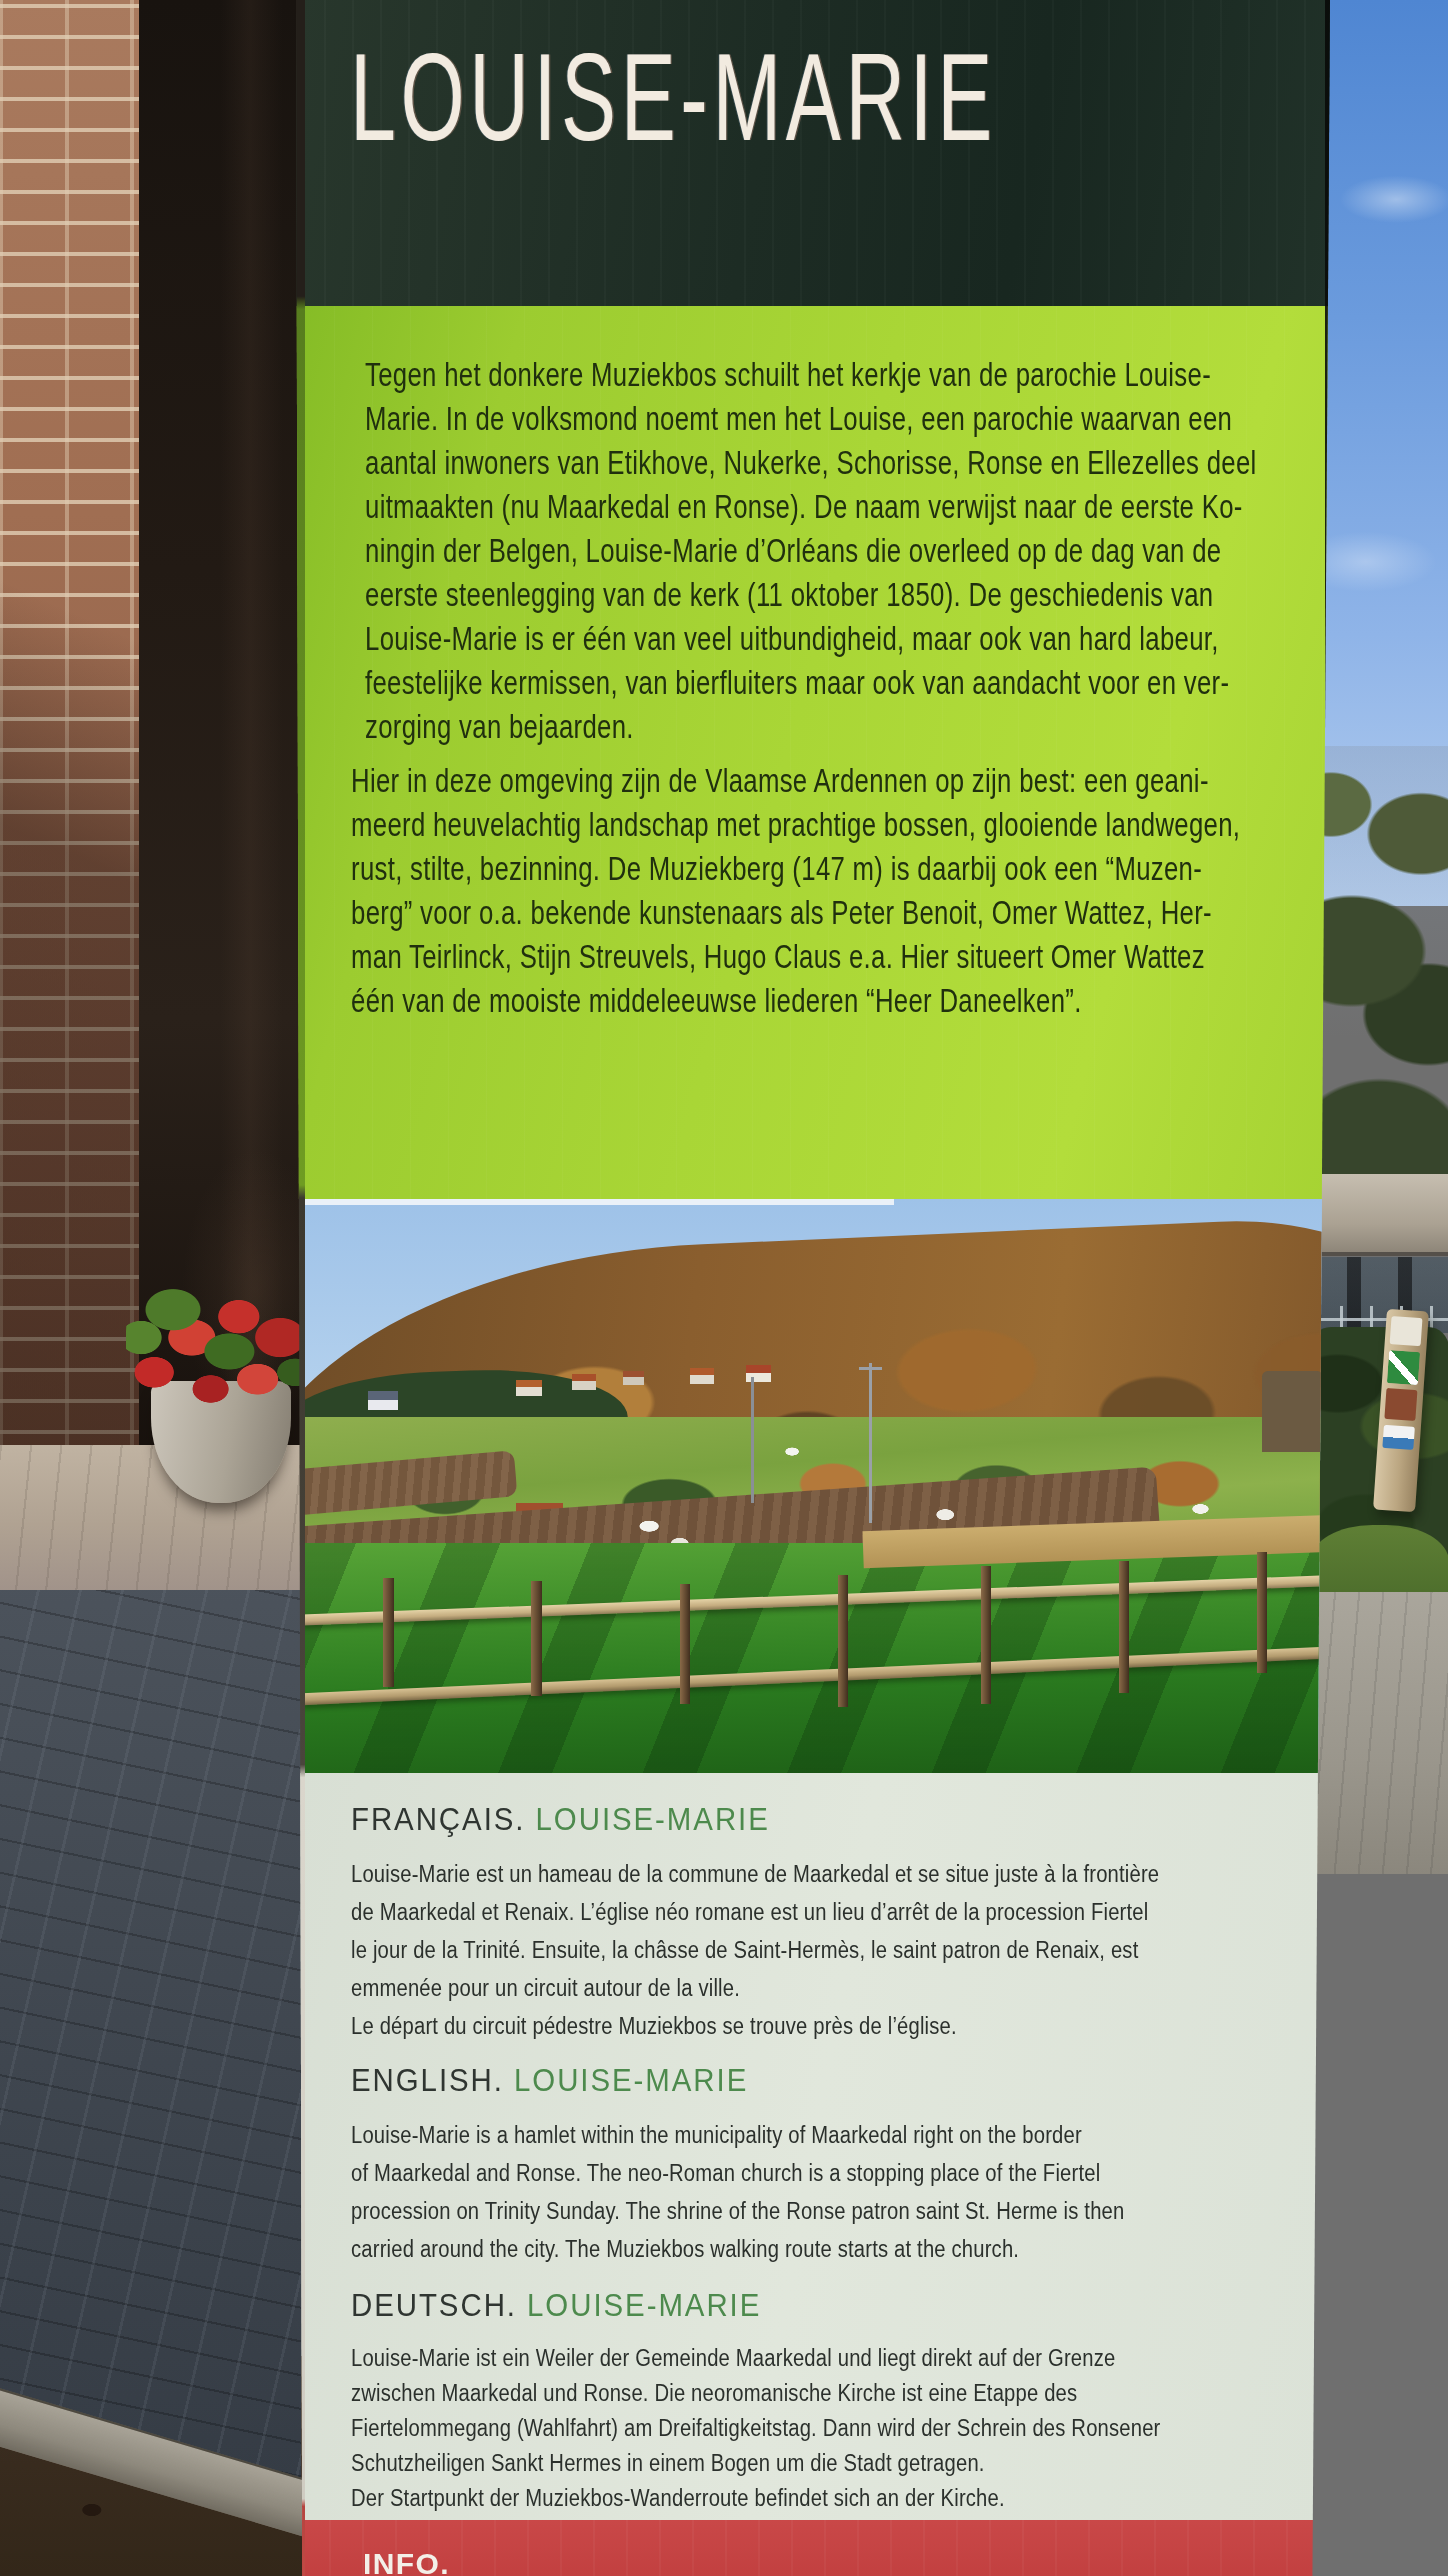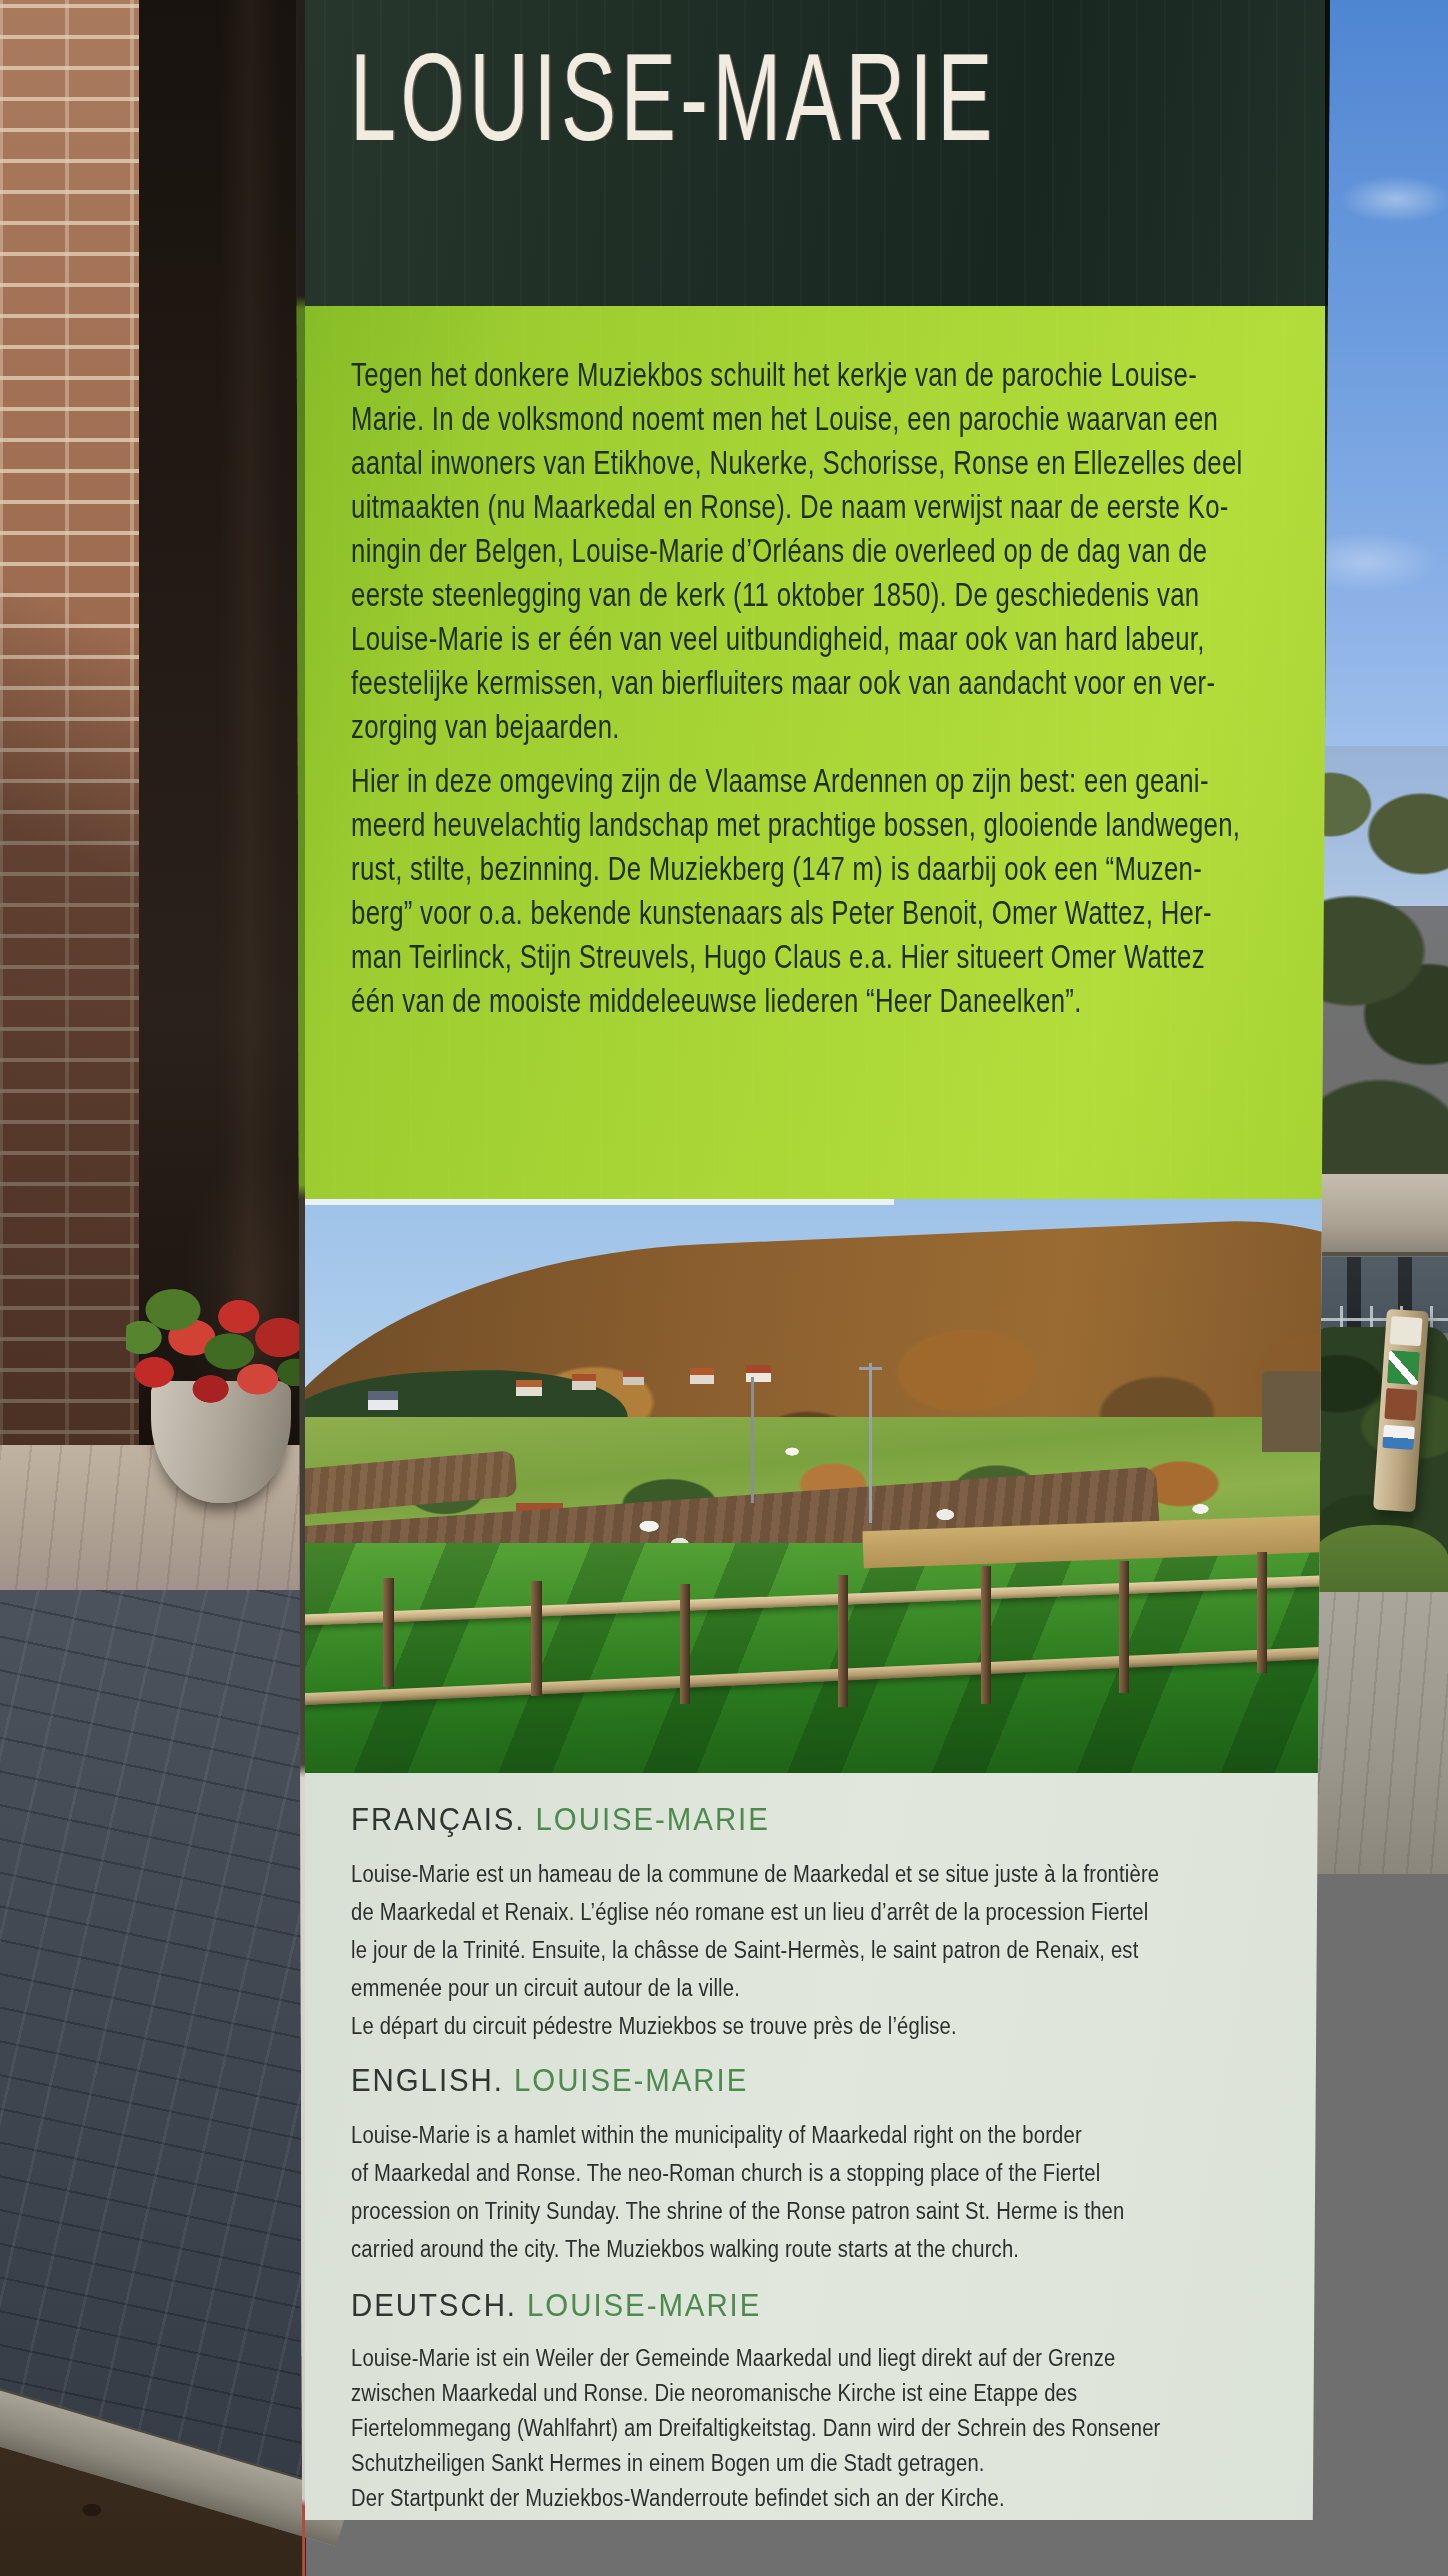--- a/index.html
+++ b/index.html
@@ -128,21 +128,21 @@
     letter-spacing:7px;color:#f2ebe0;white-space:nowrap;transform:scaleX(.66);transform-origin:left top;
     text-shadow:2.1px 0 0.7px rgba(225,160,140,.30), -1.4px 0 0.7px rgba(120,160,200,.22);}
 
   .panel-green{left:0;top:306px;width:100%;height:893px;
     background:
       repeating-linear-gradient(90deg, rgba(255,255,255,.03) 0 1.4px, rgba(0,0,0,0) 1.4px 38px),
       linear-gradient(105deg,#85bc26 0%,#9ccc30 18%,#a9d636 48%,#b3dd3b 78%,#a6d333 100%);}
   .gp{position:absolute;left:55px;right:28px;}
   .gp .tline{font-size:33px;line-height:44px;font-weight:500;color:#20300e;white-space:nowrap;
     transform:scaleX(.78);transform-origin:left top;letter-spacing:0.4px;}
-  .gp1{top:47px;} .gp2{top:453px;} .gp3{top:716px;}
+  .gp1{top:47px;margin-left:14px;} .gp2{top:453px;} .gp3{top:716px;}
 
   .panel-photo{left:5.7px;top:1199px;right:7px;height:574px;overflow:hidden;background:#9ec2e8;}
   .ph{position:absolute;}
   .ph-sky{left:0;top:0;width:100%;height:100%;
     background:linear-gradient(180deg,#9ec2e8 0%,#b7d3ee 40%,#dae8f4 100%);}
   .ph-topstrip{left:0;top:0;width:58%;height:6.4px;background:rgba(242,246,250,.9);}
   .ph-hill{left:-6%;top:7%;width:115%;height:60%;transform:rotate(-2.5deg);
     border-radius:40% 16% 0 0 / 75% 26% 0 0;
     background:linear-gradient(100deg,#6b4a26 0%,#8a5e2e 38%,#9a6c33 68%,#7a5229 100%);}
   .ph-hillspots{left:-6%;top:7%;width:115%;height:60%;transform:rotate(-2.5deg);
@@ -346,15 +346,18 @@
         </div>
         <div class="sec-body">
             <div class="tline">Louise-Marie is a hamlet within the municipality of Maarkedal right on the border</div>
             <div class="tline">of Maarkedal and Ronse. The neo-Roman church is a stopping place of the Fiertel</div>
             <div class="tline">procession on Trinity Sunday. The shrine of the Ronse patron saint St. Herme is then</div>
             <div class="tline">carried around the city. The Muziekbos walking route starts at the church.</div>
           </div>
       </div>
     </div>
 
+    <div class="abs panel-footer">
+      <div class="info-label">INFO.</div>
+    </div>
   </div>
 </div>
 
 
 </body></html>

